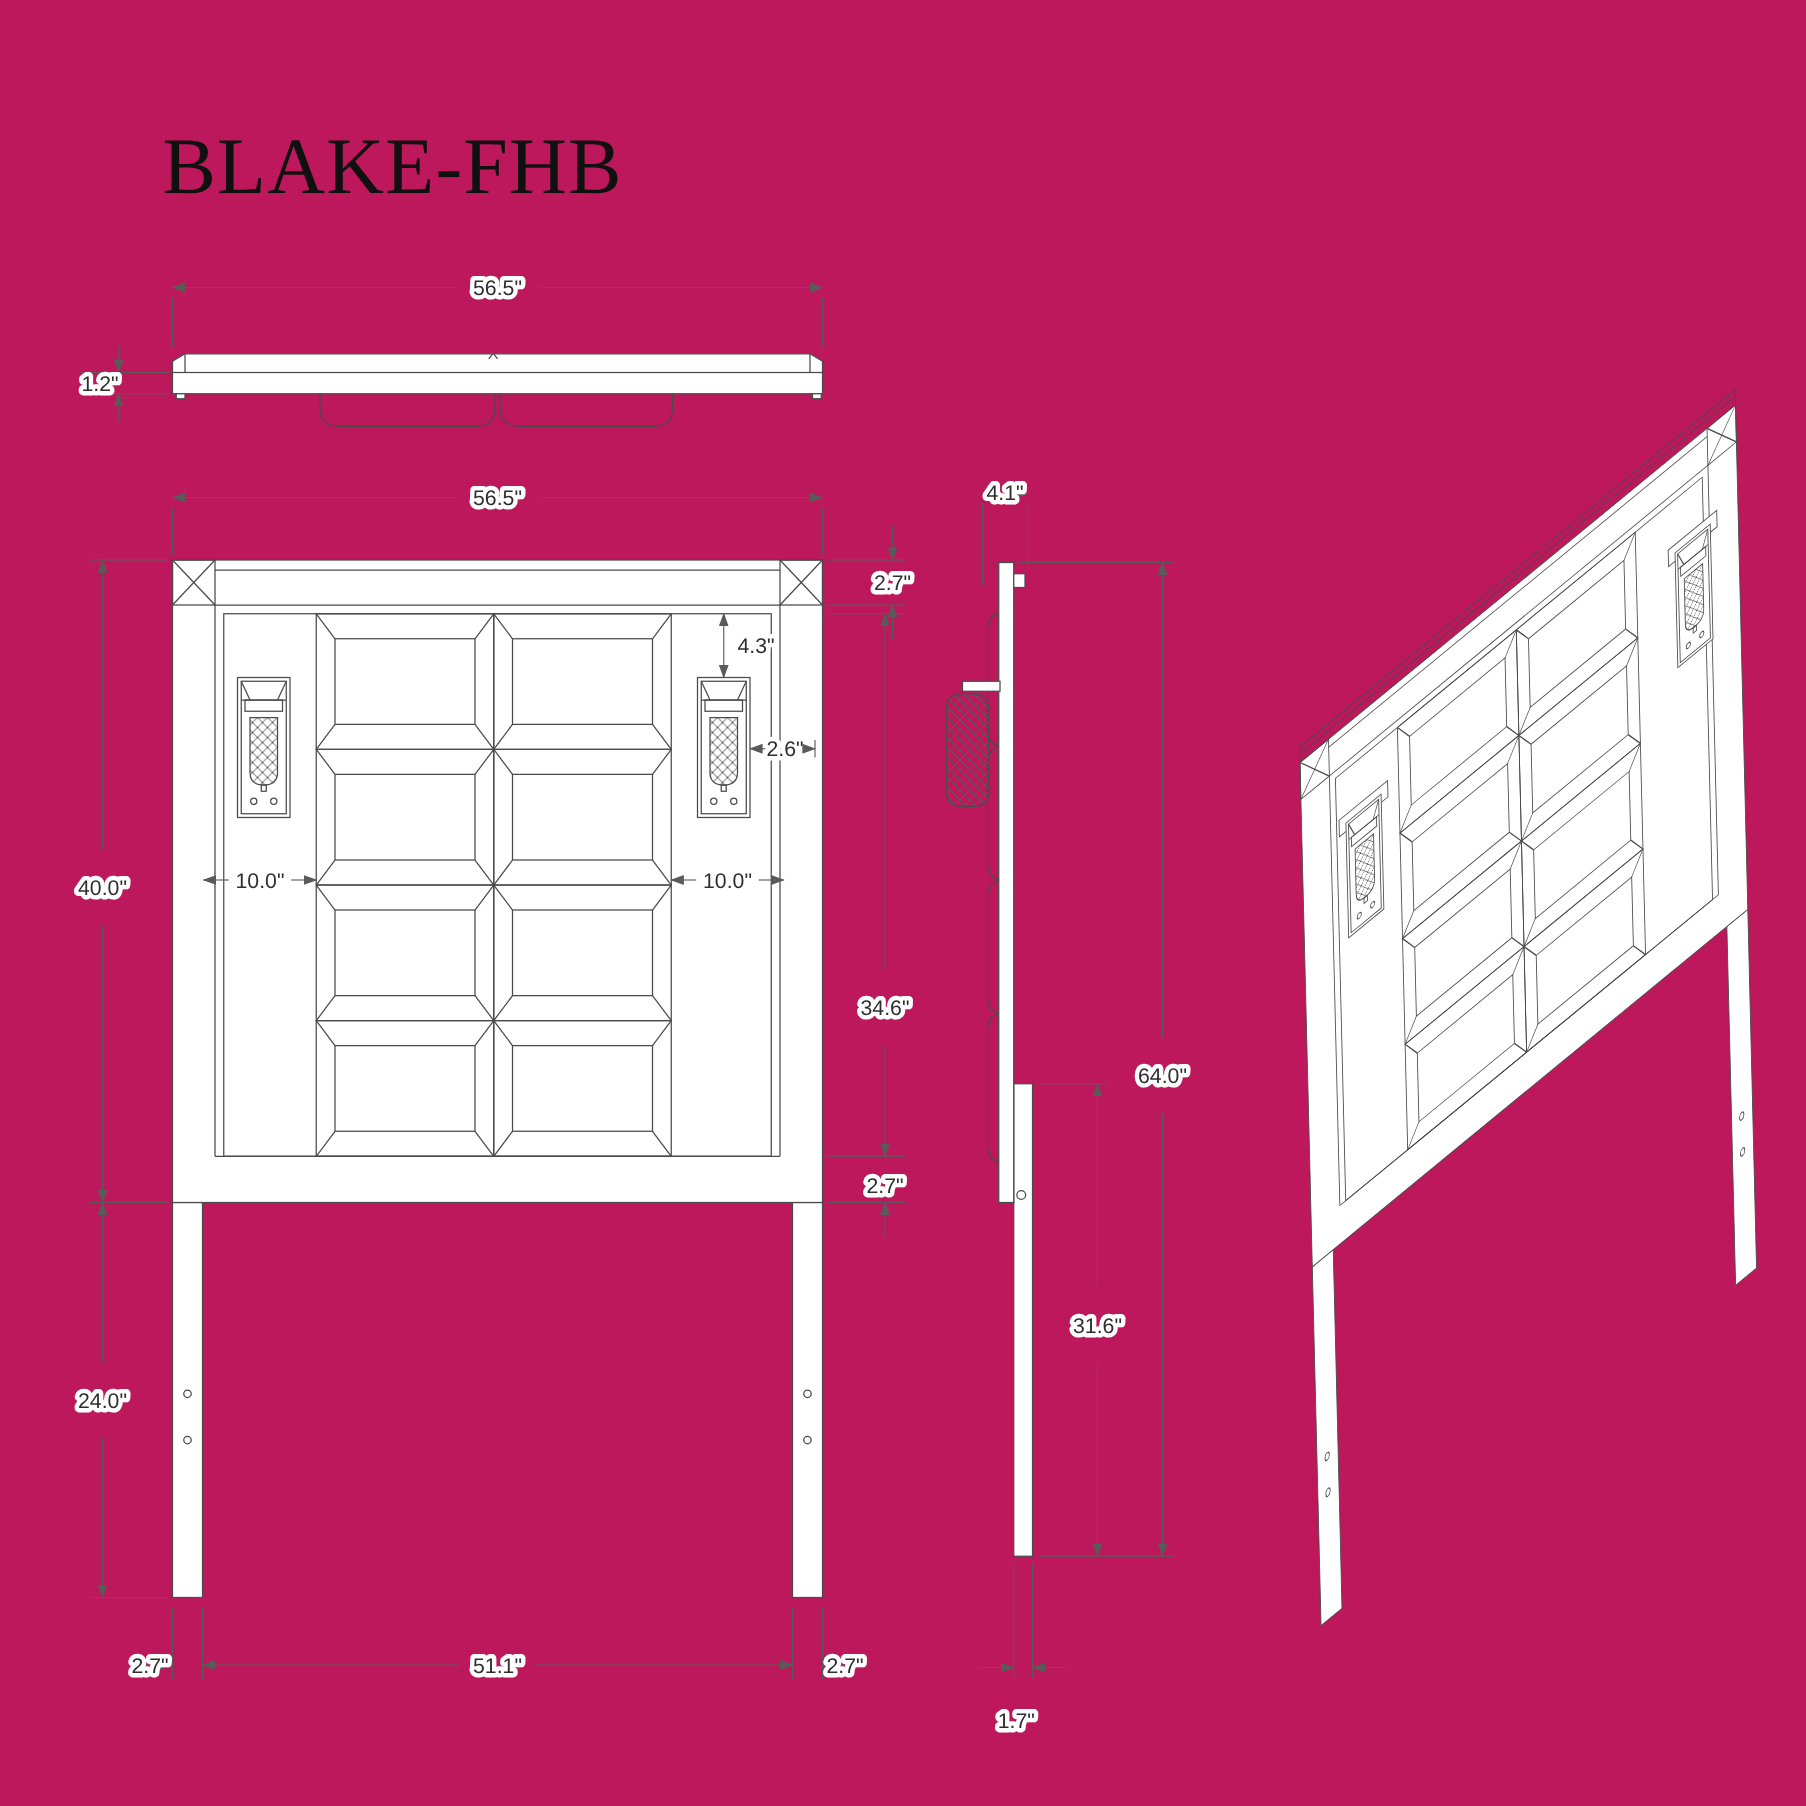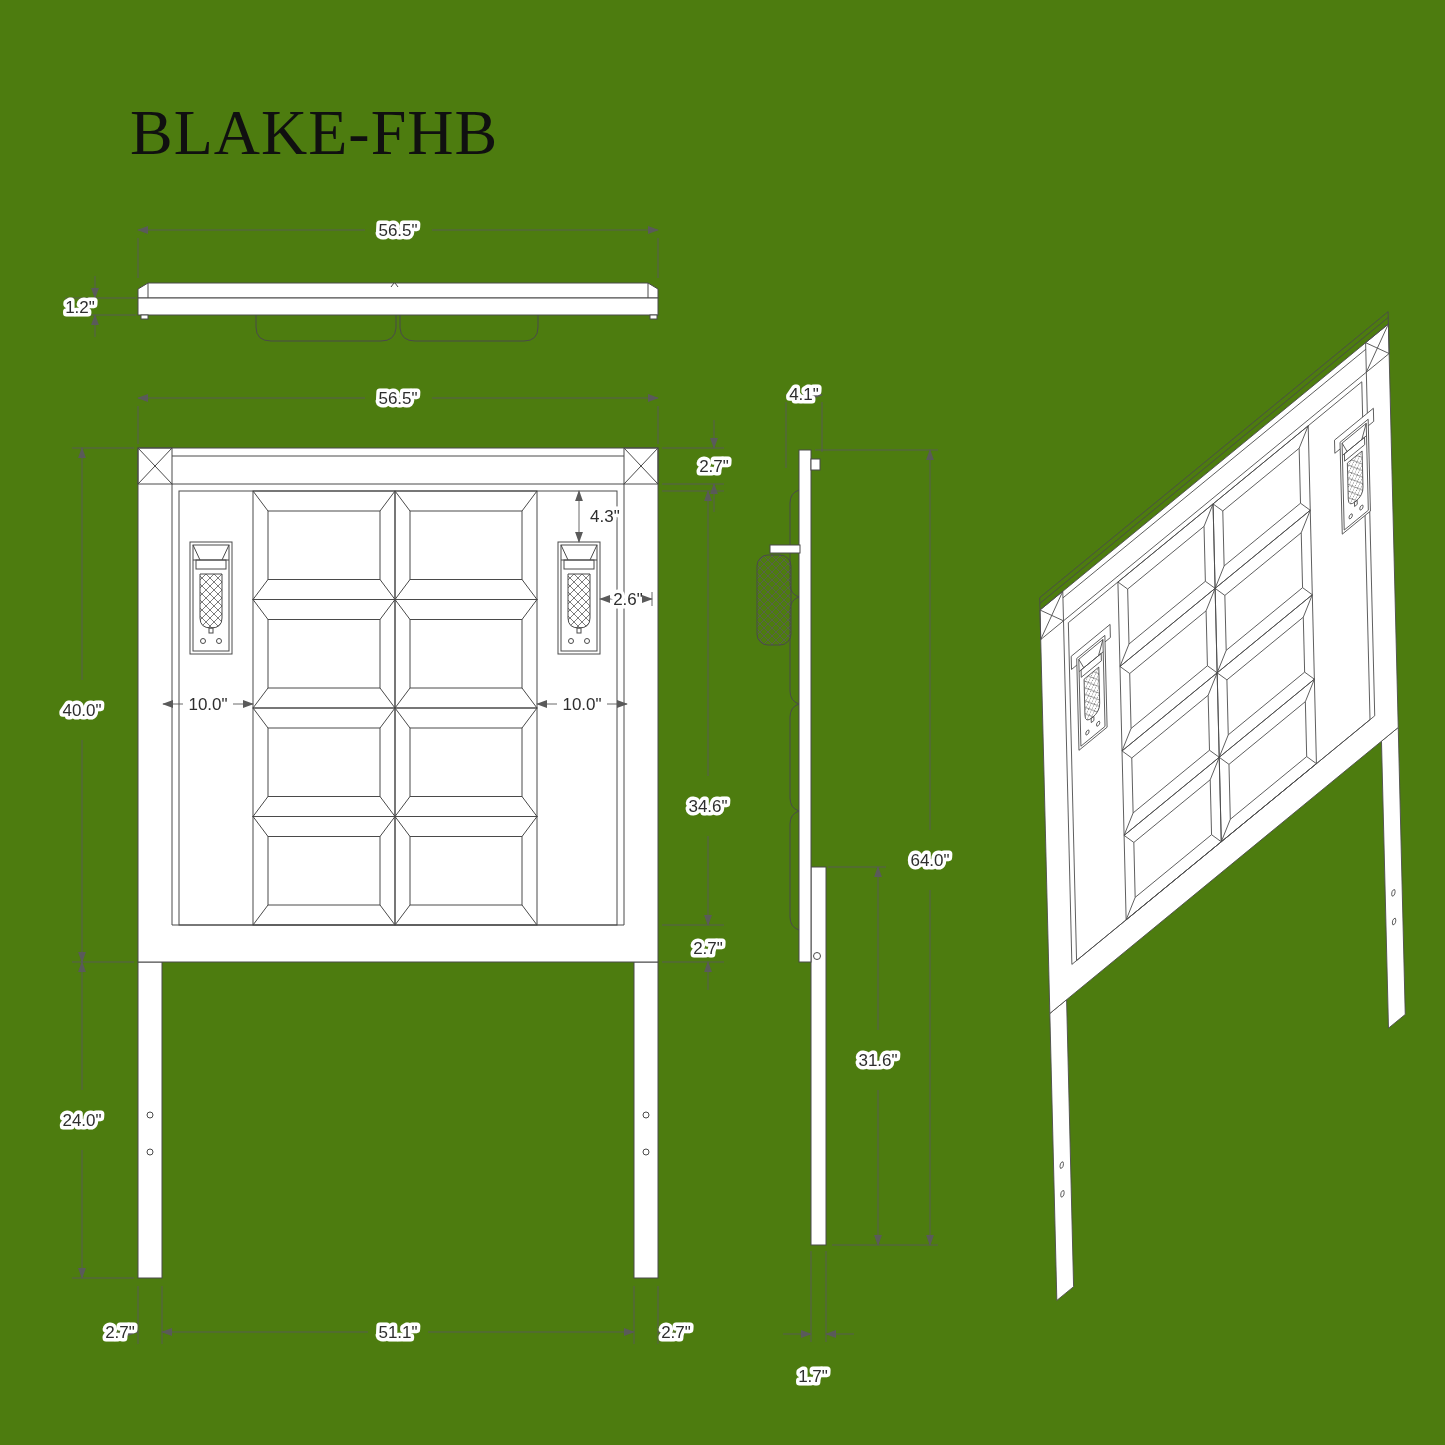--- a/index.html
+++ b/index.html
@@ -1,16 +1,16 @@
 <!DOCTYPE html>
 <html><head>
 <meta charset="utf-8">
 <style>
   html,body{margin:0;padding:0;background:#fff;}
-  #canvas{position:relative;width:1445px;height:1445px;background:#4d7c0f;overflow:hidden;
+  #canvas{position:relative;width:1445px;height:1445px;background:#be185d;overflow:hidden;
           font-family:"Liberation Sans",sans-serif;}
   #title{position:absolute;left:130px;top:96px;font-family:"Liberation Serif",serif;
          font-size:64px;color:#101010;letter-spacing:1px;white-space:nowrap;}
   svg{position:absolute;left:0;top:0;}
   .ln{fill:none;stroke:#4a4a4a;stroke-width:1;}
   .fw{fill:#ffffff;stroke:#4a4a4a;stroke-width:1;}
   .hb{stroke:#4a4a4a;stroke-width:1;}
   .dim{stroke:#5a5a5a;stroke-width:0.9;fill:none;}
   .dt{font-family:"Liberation Sans",sans-serif;font-size:17px;fill:#2e2e2e;
       paint-order:stroke;stroke:#ffffff;stroke-width:7px;stroke-linejoin:round;

